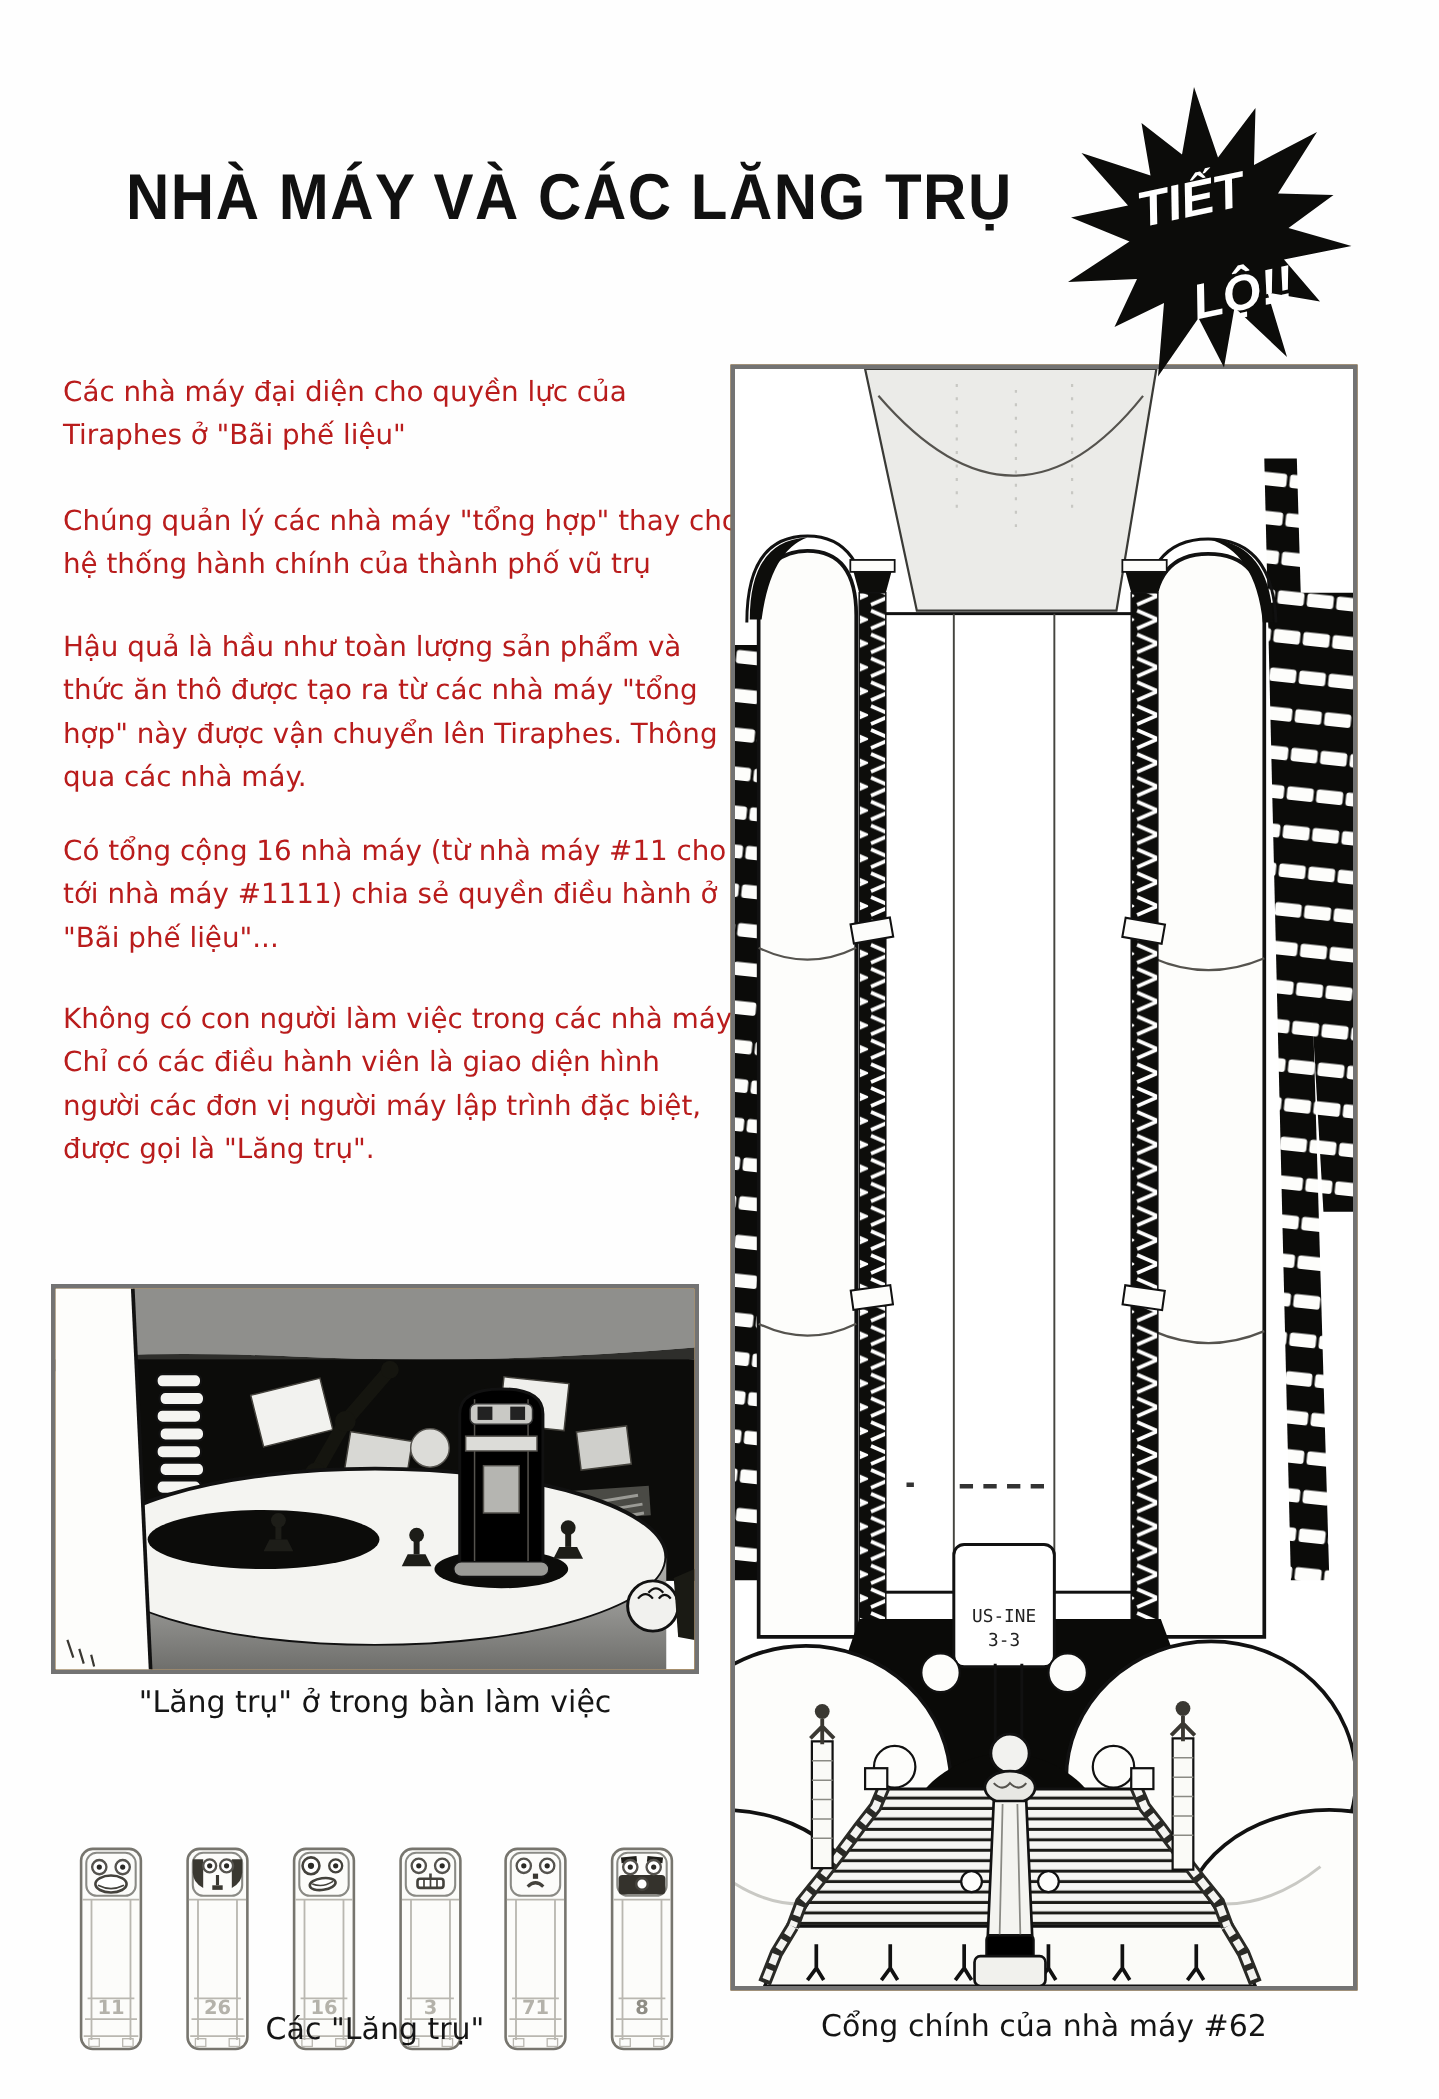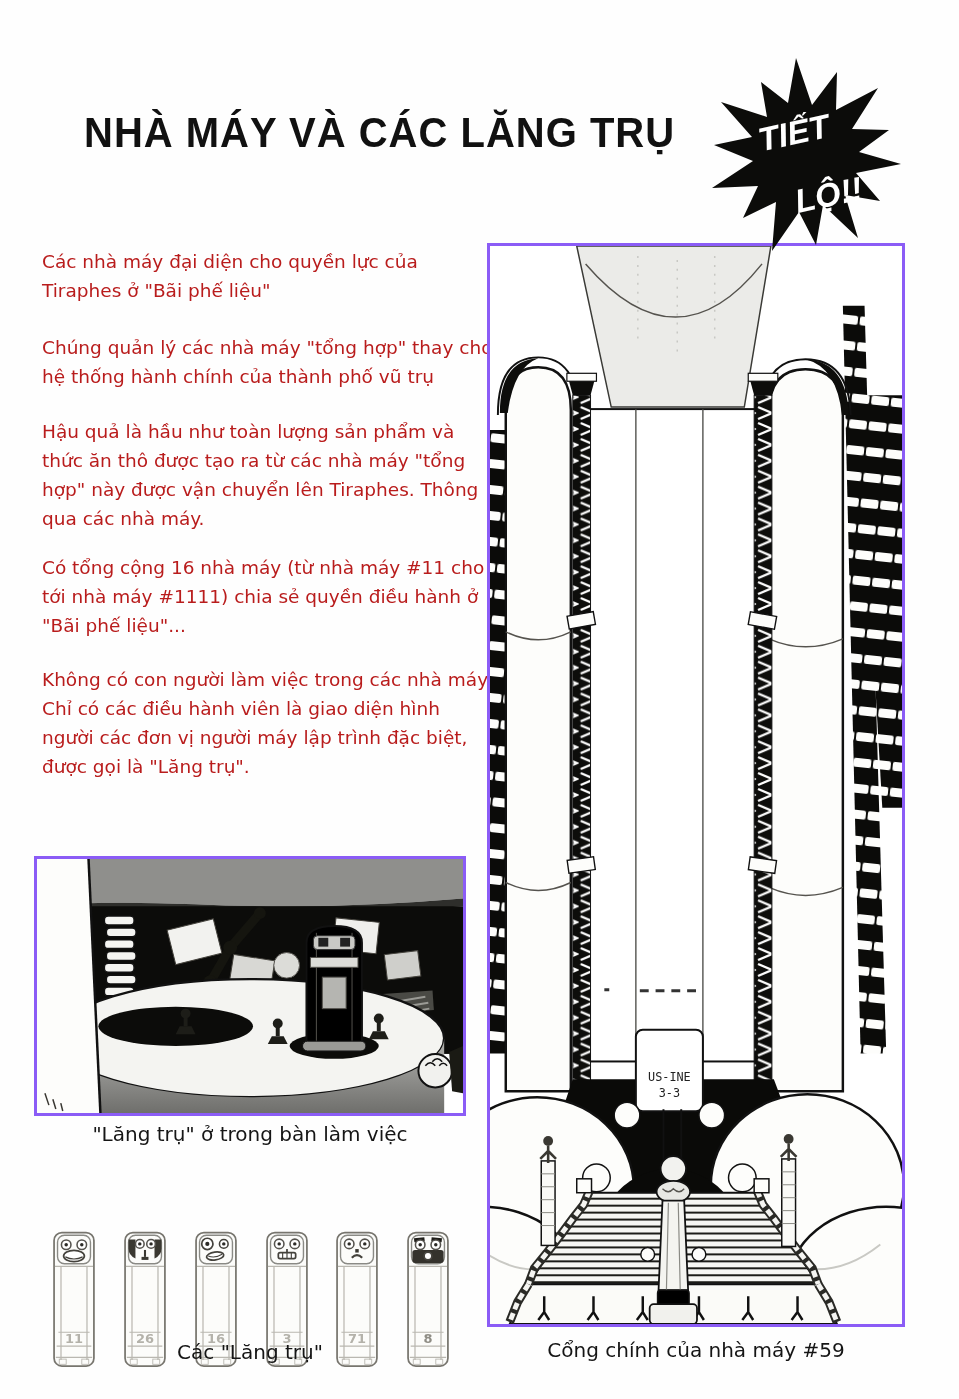--- a/index.html
+++ b/index.html
@@ -10,21 +10,21 @@
   .abs{position:absolute;}
   .page-title{
     left:84px;top:108px;width:600px;
     font-family:"Liberation Sans",sans-serif;font-weight:700;
     font-size:40px;letter-spacing:1px;transform:scaleY(1.08);transform-origin:top left;
     color:#111;white-space:nowrap;
   }
   .para{
     left:42px;width:452px;font-size:18.5px;line-height:29px;color:#b91c1c;
   }
-  .panel{border:3px solid #8b5cf6;background:#a16207;box-sizing:border-box;}
+  .panel{border:3px solid #737373;background:#a16207;box-sizing:border-box;}
   .panel svg{position:absolute;inset:0;width:100%;height:100%;}
   .caption{font-size:20px;color:#151515;text-align:center;}
   .burst{left:700px;top:56px;width:220px;height:208px;z-index:5;}
   .prism{top:1230px;width:52px;height:154px;}
 </style>
 </head>
 <body>
 
 <div class="abs page-title">NHÀ MÁY VÀ CÁC LĂNG TRỤ</div>
 
@@ -358,13 +358,13 @@
     <circle cx="39" cy="17" r="5.5" fill="#fff" stroke="#55534e" stroke-width="1.8"></circle>
       <circle cx="39" cy="17" r="2" fill="#2b2a26"></circle>
     <circle cx="30" cy="30" r="4.5" fill="#fff" stroke="#44423c" stroke-width="2"></circle>
     <rect x="13" y="149" width="8" height="6" fill="none" stroke="#b9b7b0"></rect>
       <rect x="39" y="149" width="8" height="6" fill="none" stroke="#b9b7b0"></rect>
     <text x="30" y="130" text-anchor="middle" font-family="DejaVu Sans, sans-serif" font-weight="700" font-size="15" fill="#8f8d85">8</text>
   </svg>
 </div>
 <div class="abs caption" style="left:34px;top:1340px;width:432px;">Các "Lăng trụ"</div>
 
-<div class="abs caption" style="left:487px;top:1338px;width:418px;">Cổng chính của nhà máy #59</div>
+<div class="abs caption" style="left:487px;top:1338px;width:418px;">Cổng chính của nhà máy #62</div>
 
 </body></html>

